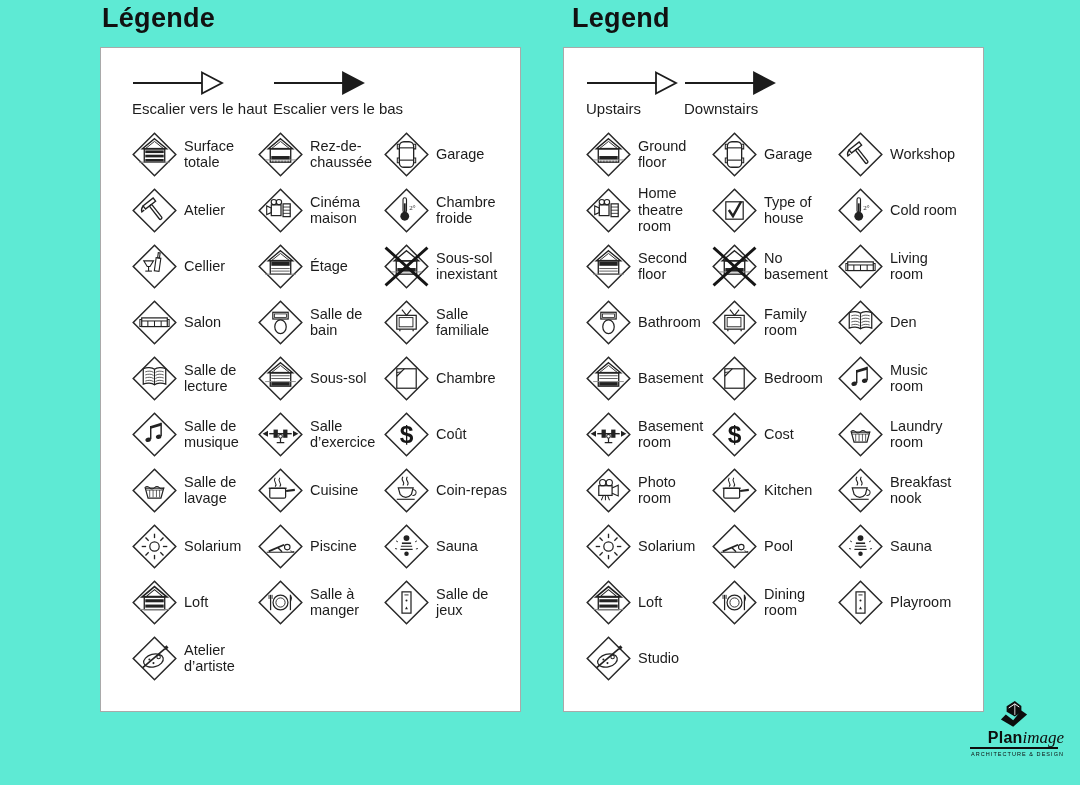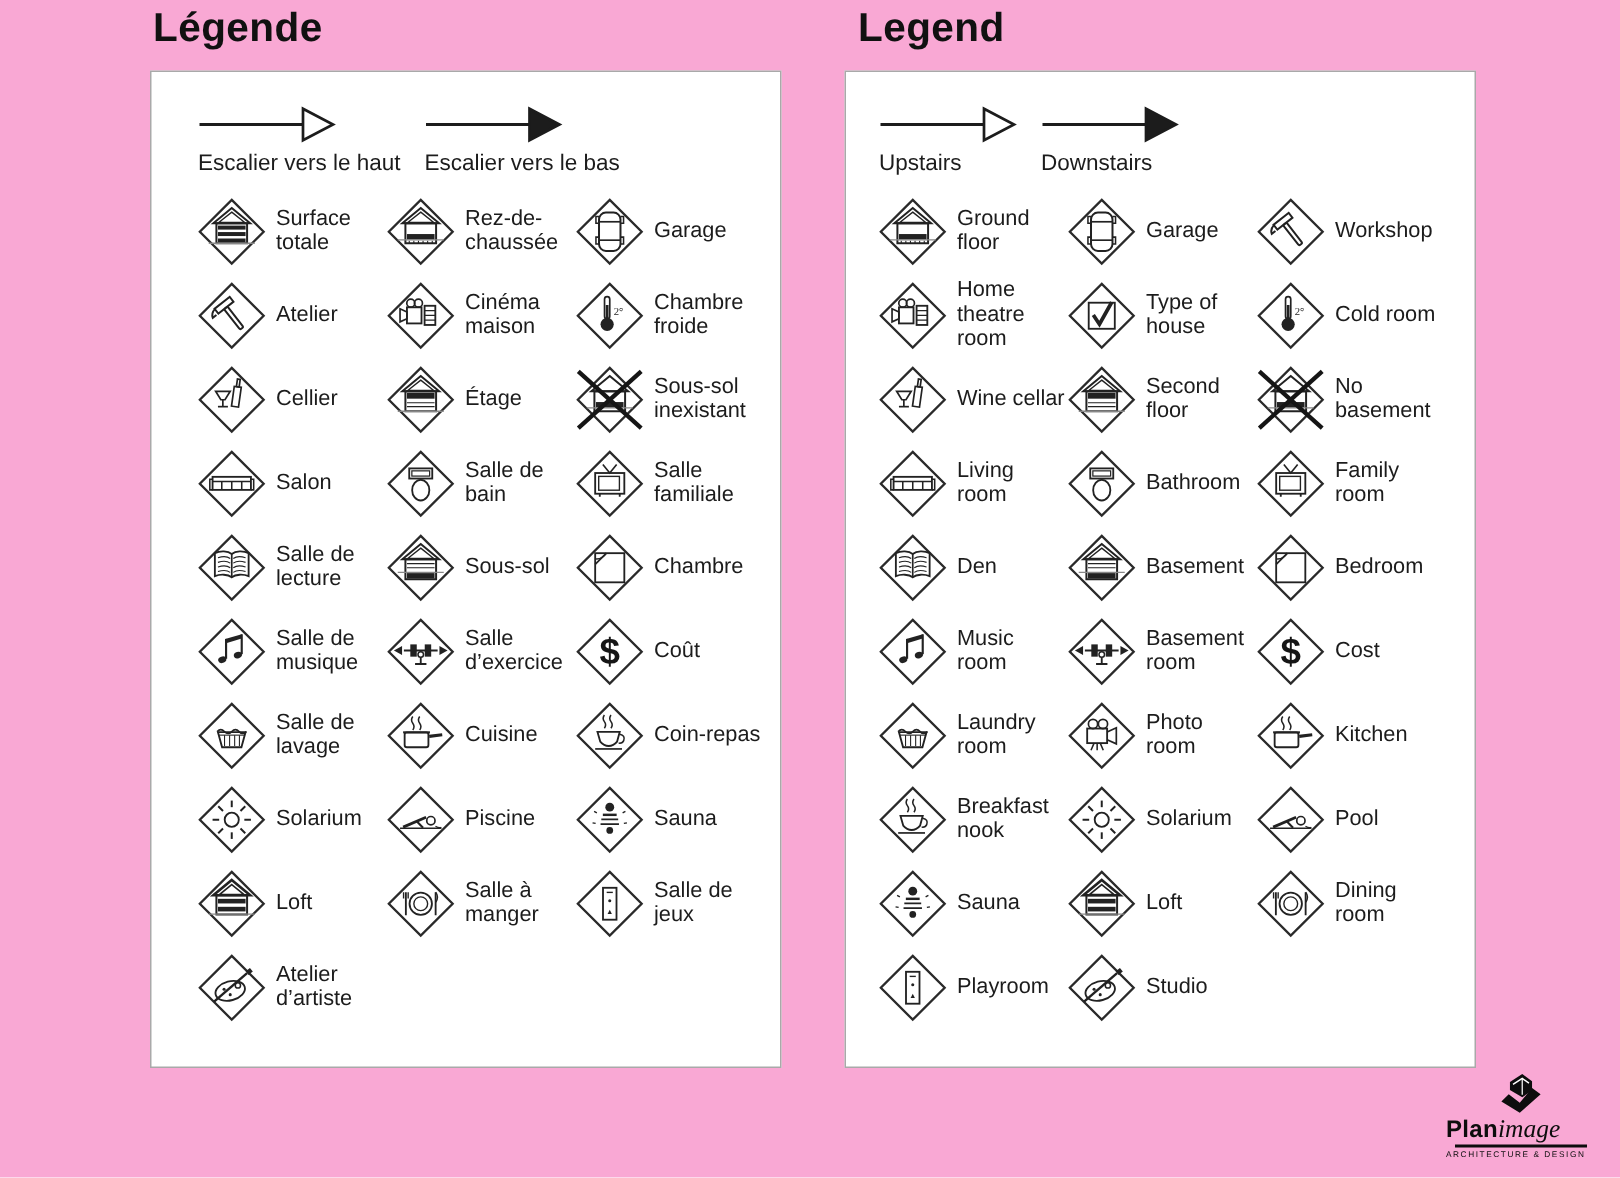--- a/index.html
+++ b/index.html
@@ -1,46 +1,46 @@
 <!DOCTYPE html>
 <html><head>
 <meta charset="utf-8">
 <style>
   *{margin:0;padding:0;box-sizing:border-box}
   html,body{background:#fff}
   body{font-family:"Liberation Sans",sans-serif;color:#1c1c1c}
-  .canvas{position:relative;width:1080px;height:785px;background:#f9a8d4;overflow:hidden}
+  .canvas{position:relative;width:1080px;height:785px;background:#5eead4;overflow:hidden}
 
   .panel-title{position:absolute;top:3px;font-size:27px;font-weight:bold;letter-spacing:.3px;color:#111}
   #title-fr{left:102px}
   #title-en{left:572px}
 
   .box{position:absolute;top:47px;width:421px;height:665px;border:1px solid #a9a9a9;background:#fff}
   #box-fr{left:100px}
   #box-en{left:563px}
   .box-inner{padding:22px 0 0 31px}
   #box-en .box-inner{padding-left:22px}
 
-  .arrow-row{display:flex;gap:16px;align-items:flex-end}
+  .arrow-row{display:flex;gap:6px;align-items:flex-end}
   .arrow-item{display:flex;flex-direction:column}
   .arrow-svg{width:92px;height:26px;display:block;overflow:visible}
   .arrow-svg line{stroke:#1c1c1c;stroke-width:2.1}
   .arrow-svg polygon{stroke:#1c1c1c;stroke-width:1.8;fill:#fff}
   .arrow-svg.filled polygon{fill:#1c1c1c}
   .arrow-label{font-size:15px;margin-top:4px;white-space:nowrap}
 
   .grid{margin-top:9px;display:grid;grid-template-columns:repeat(3,126px);grid-auto-rows:56px;align-items:center}
   .cell{display:flex;align-items:center;gap:7px}
   .dicon{width:45px;height:45px;flex:0 0 auto;overflow:visible}
   .dicon symbol,svg symbol{overflow:visible}
   .dia{fill:#fff;stroke:#2a2a2a;stroke-width:1.5}
   .lab{font-size:14.5px;line-height:16.5px;max-width:74px}
   #box-en .lab{max-width:79px}
 
-  .logo{position:absolute;right:16px;bottom:12px;width:100px;text-align:left}
+  .logo{position:absolute;right:16px;bottom:28px;width:100px;text-align:right}
   .logo-mark{width:36px;height:33px;display:block;margin:0 auto -2px}
   .logo-text{white-space:nowrap;line-height:1}
   .logo-plan{font-weight:bold;font-size:16px;letter-spacing:.2px;color:#0d0d0d}
   .logo-image{font-family:"Liberation Serif",serif;font-style:italic;font-size:17px;color:#0d0d0d}
   .logo-rule{height:1.6px;background:#0d0d0d;margin:1px 6px 2px}
   .logo-tagline{font-size:5.5px;letter-spacing:1.05px;color:#0d0d0d}
 </style>
 </head>
 <body>
 
@@ -543,27 +543,20 @@
           <div class="cell">
             <svg viewBox="0 0 44 44" class="dicon">
               <polygon class="dia" points="22,1.2 42.8,22 22,42.8 1.2,22"></polygon>
               <use href="#sym-cold-room-thermometer"></use>
             </svg>
             <span class="lab">Cold room</span>
           </div>
           <div class="cell">
             <svg viewBox="0 0 44 44" class="dicon">
               <polygon class="dia" points="22,1.2 42.8,22 22,42.8 1.2,22"></polygon>
-              <use href="#sym-wine-cellar-bottle"></use>
-            </svg>
-            <span class="lab">Wine cellar</span>
-          </div>
-          <div class="cell">
-            <svg viewBox="0 0 44 44" class="dicon">
-              <polygon class="dia" points="22,1.2 42.8,22 22,42.8 1.2,22"></polygon>
               <use href="#sym-second-floor-house"></use>
             </svg>
             <span class="lab">Second floor</span>
           </div>
           <div class="cell">
             <svg viewBox="0 0 44 44" class="dicon">
               <polygon class="dia" points="22,1.2 42.8,22 22,42.8 1.2,22"></polygon>
               <use href="#sym-no-basement-cross"></use>
             </svg>
             <span class="lab">No basement</span>

